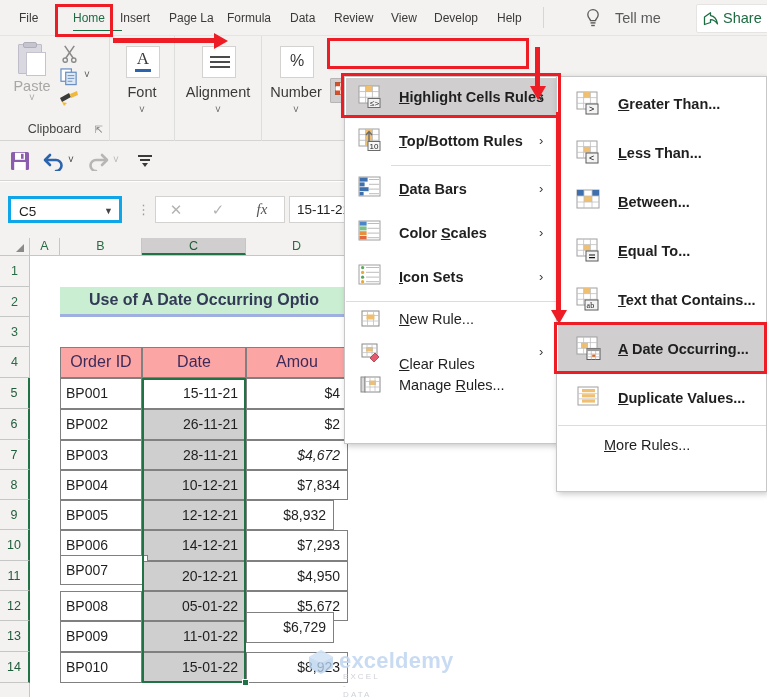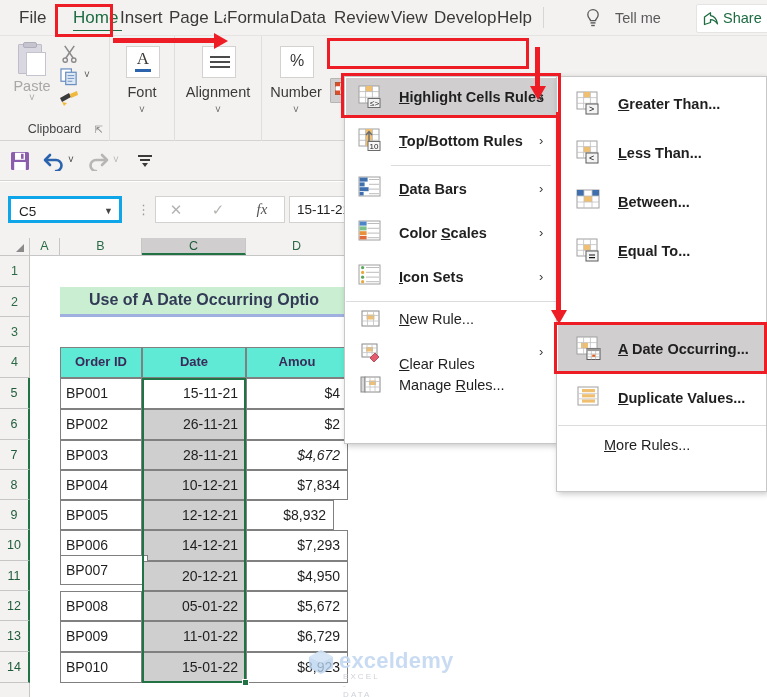--- a/index.html
+++ b/index.html
@@ -23,21 +23,21 @@
     width: 767px; height: 36px;
     background: #f3f2f1;
     border-bottom: 1px solid #e6e4e2;
     box-sizing: border-box;
   }
   .tab {
     position: absolute;
     top: 5px;
     height: 26px;
     line-height: 26px;
-    font-size: 17px;
+    font-size: 12px;
     color: #3b3a39;
     padding: 0 5px;
     white-space: nowrap;
     overflow: hidden;
   }
   .tab.active {
     color: #1d6c42;
     font-weight: normal;
   }
   .tab.active::after {
@@ -311,24 +311,24 @@
   .title-cell {
     background: #c9eed1;
     color: #333a56;
     font-weight: bold;
     font-size: 16px;
     text-align: center;
     line-height: 26px;
     border-bottom: 3px solid #9fb0e0;
   }
   .thead-cell {
-    background: #5eead4;
+    background: #fca5a5;
     color: #3c2b5a;
-    font-weight: bold;
-    font-size: 13px;
+    font-weight: normal;
+    font-size: 16px;
     text-align: center;
     line-height: 28px;
     border: 1px solid #808080;
   }
   .body-cell {
     border: 1px solid #808080;
     line-height: 29px;
     background: #ffffff;
   }
   .body-cell.left { text-align: left; padding-left: 5px; }
@@ -659,21 +659,21 @@
   <div class="cell body-cell left" style="left:60px;top:317px;width:88px;height:30px;">BP007</div>
   <div class="cell body-cell right selrange" style="left:142px;top:323px;width:104px;height:30px;">20-12-21</div>
   <div class="cell body-cell right" style="left:246px;top:323px;width:102px;height:30px;">$4,950</div>
 
   <div class="cell body-cell left" style="left:60px;top:353px;width:82px;height:30px;">BP008</div>
   <div class="cell body-cell right selrange" style="left:142px;top:353px;width:104px;height:30px;">05-01-22</div>
   <div class="cell body-cell right" style="left:246px;top:353px;width:102px;height:30px;">$5,672</div>
 
   <div class="cell body-cell left" style="left:60px;top:383px;width:82px;height:31px;">BP009</div>
   <div class="cell body-cell right selrange" style="left:142px;top:383px;width:104px;height:31px;">11-01-22</div>
-  <div class="cell body-cell right" style="left:246px;top:383px;width:102px;height:31px;">$6,729</div>
+  <div class="cell body-cell right" style="left:246px;top:374px;width:88px;height:31px;">$6,729</div>
 
   <div class="cell body-cell left" style="left:60px;top:414px;width:82px;height:31px;">BP010</div>
   <div class="cell body-cell right selrange" style="left:142px;top:414px;width:104px;height:31px;">15-01-22</div>
   <div class="cell body-cell right" style="left:246px;top:414px;width:102px;height:31px;">$8,923</div>
 
   <div class="selborder" style="left:142px;top:140px;width:104px;height:305px;"></div>
   <div class="selhandle" style="left:242px;top:441px;"></div>
 </div>
 
 <div class="menu" style="left:344px;top:76px;width:214px;height:368px;">
@@ -816,20 +816,30 @@
     <svg class="mi-icon" style="left:18px;top:11px;width:28px;height:26px;" viewBox="0 0 28 26">
       <rect x="1" y="1" width="20" height="17" fill="#ffffff" stroke="#a0a0a0" stroke-width="1"></rect>
       <rect x="7.6" y="6.6" width="6.8" height="5.7" fill="#f0c070"></rect>
       <path d="M1 6.6h20 M1 12.3h20 M7.6 1v17 M14.4 1v17" stroke="#c0c0c0" stroke-width="0.8"></path>
       <rect x="10" y="13" width="12" height="10" fill="#f4f4f4" stroke="#5a5a5a" stroke-width="1"></rect>
       <path d="M13 17h6 M13 19.6h6" stroke="#111" stroke-width="1.2"></path>
     </svg>
     <div class="mi-label bold" style="left:60px;top:16px;"><u>E</u>qual To...</div>
   </div>
 
+  <div class="menu-item" style="top:199px;width:209px;height:49px;">
+    <svg class="mi-icon" style="left:18px;top:11px;width:28px;height:26px;" viewBox="0 0 28 26">
+      <rect x="1" y="1" width="20" height="17" fill="#ffffff" stroke="#a0a0a0" stroke-width="1"></rect>
+      <rect x="7.6" y="1" width="6.8" height="5.6" fill="#f0c070"></rect>
+      <path d="M1 6.6h20 M1 12.3h20 M7.6 1v17 M14.4 1v17" stroke="#c0c0c0" stroke-width="0.8"></path>
+      <rect x="9" y="13" width="13" height="10" fill="#f4f4f4" stroke="#5a5a5a" stroke-width="1"></rect>
+      <text x="10.6" y="21" font-size="8" fill="#111" font-family="Liberation Serif, serif">ab</text>
+    </svg>
+    <div class="mi-label bold" style="left:60px;top:16px;"><u>T</u>ext that Contains...</div>
+  </div>
 
   <div class="menu-item hl" style="top:248px;width:209px;height:49px;">
     <svg class="mi-icon" style="left:18px;top:11px;width:28px;height:26px;" viewBox="0 0 28 26">
       <rect x="1" y="1" width="20" height="17" fill="#ffffff" stroke="#a0a0a0" stroke-width="1"></rect>
       <rect x="5" y="6.6" width="7" height="5.7" fill="#f0c070"></rect>
       <path d="M1 6.6h20 M1 12.3h20 M7.6 1v17 M14.4 1v17" stroke="#c0c0c0" stroke-width="0.8"></path>
       <rect x="11" y="12.5" width="13" height="11" fill="#ffffff" stroke="#5a5a5a" stroke-width="1"></rect>
       <rect x="11" y="12.5" width="13" height="2.6" fill="#9a9a9a"></rect>
       <path d="M11 18h13 M11 20.8h13 M15.3 15.1v8.4 M19.6 15.1v8.4" stroke="#b5b5b5" stroke-width="0.7"></path>
       <rect x="16.2" y="18.6" width="3" height="2.2" fill="#e2621f"></rect>

